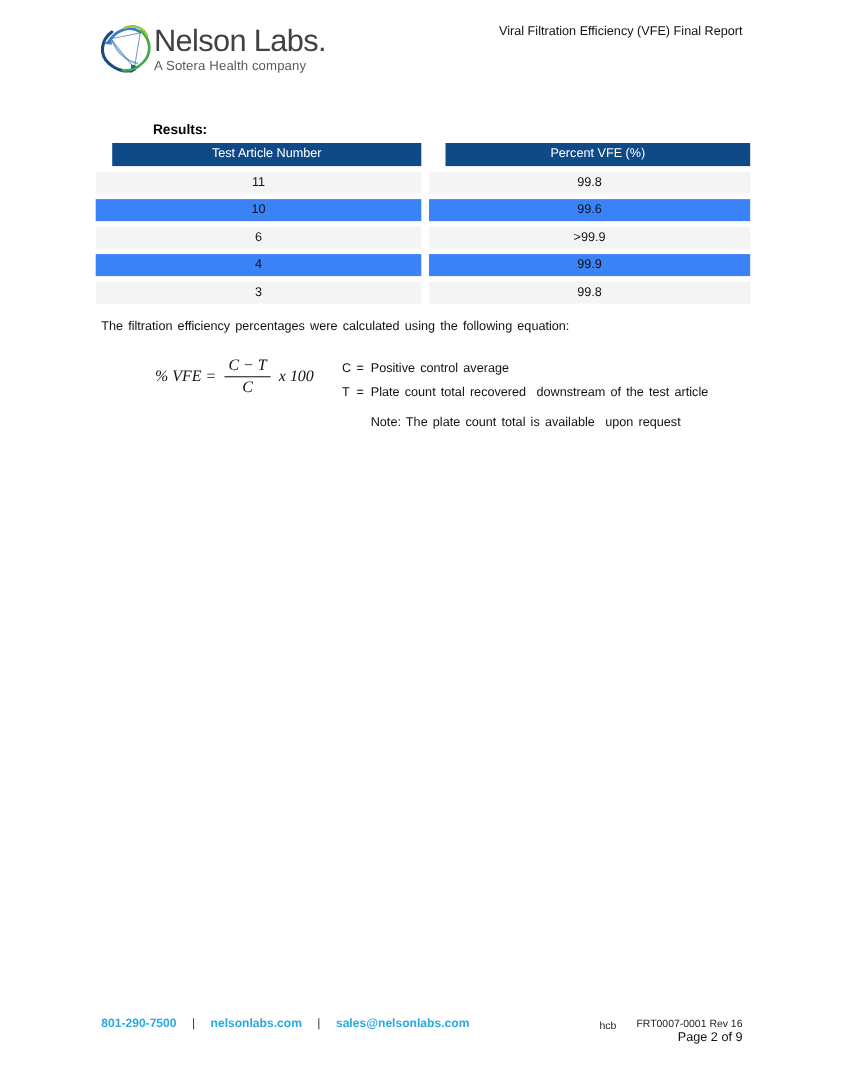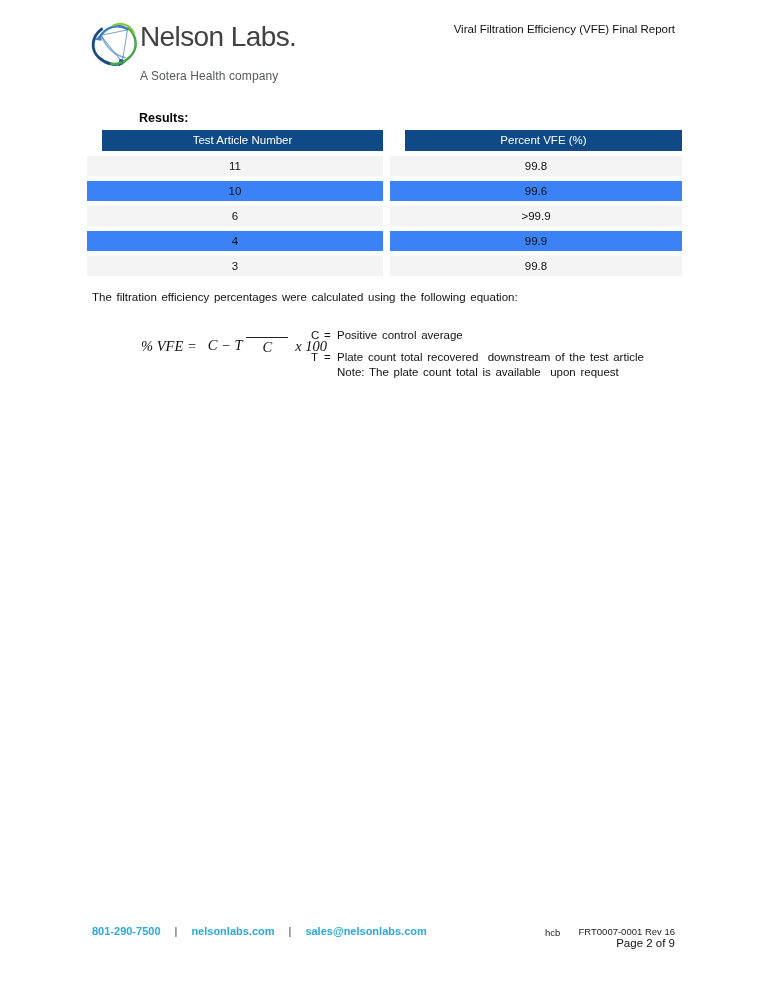--- a/index.html
+++ b/index.html
@@ -16,21 +16,21 @@
 
   
   .logo-block { position: absolute; left: 85px; top: 19px; display: flex; }
   .logo-icon { width: 56px; height: 50px; margin-top: 2px; }
   .logo-text { margin-left: -3px; }
   .brand-name {
     font-size: 28px; font-weight: 500; color: #414042;
     letter-spacing: -0.6px; line-height: 32px; margin-top: 2px;
   }
   .brand-tagline {
-    font-size: 12px; color: #58595b; letter-spacing: 0.1px; margin-top: 16px;
+    font-size: 12px; color: #58595b; letter-spacing: 0.1px; margin-top: 0;
   }
 
   
   .doc-header {
     position: absolute; top: 22px; right: 88px;
     text-align: right; font-size: 11.5px; line-height: 15px; color: #111;
   }
 
   
   .results-label {
@@ -60,29 +60,29 @@
     position: absolute; left: 90px; top: 291px;
     font-size: 11.5px; color: #111; white-space: pre-wrap;
     word-spacing: 1.5px;
   }
   .equation {
     position: absolute; left: 139px; top: 321px;
     display: flex; align-items: center;
     font-family: "Liberation Serif", serif; font-style: italic;
     font-size: 14.5px; color: #111;
   }
-  .frac { display: inline-flex; align-items: center; margin: 16px 7px; }
+  .frac { display: inline-flex; flex-direction: column; align-items: center; margin: 4px 7px; }
   .frac-num { padding: 0 4px 2px 4px; line-height: 15px; }
   .frac-den { border-top: 1.2px solid #222; padding: 2px 16px 0 16px; line-height: 15px; }
   .legend { position: absolute; left: 309px; top: 329px; font-size: 11.5px; color: #111; }
   .legend-line { display: flex; white-space: pre-wrap; word-spacing: 1.5px; }
   .legend-sym { width: 13px; }
   .legend-eq { width: 13px; }
   .legend-c { margin-bottom: 10px; }
-  .legend-note { margin-left: 26px; margin-top: 3px; white-space: pre-wrap; word-spacing: 1.5px; }
+  .legend-note { margin-left: 26px; margin-top: 15px; white-space: pre-wrap; word-spacing: 1.5px; }
 
   
   .footer-links {
     position: absolute; left: 90px; top: 925px;
     font-size: 11px; font-weight: bold; color: #29a9e0;
   }
   .footer-links .sep { color: #3a3a3a; font-weight: normal; padding: 0 14px; }
   .footer-link { color: #29a9e0; text-decoration: none; cursor: pointer; text-align: center; }
   .footer-initials {
     position: absolute; left: 543px; top: 927px; font-size: 9.5px; color: #222;

